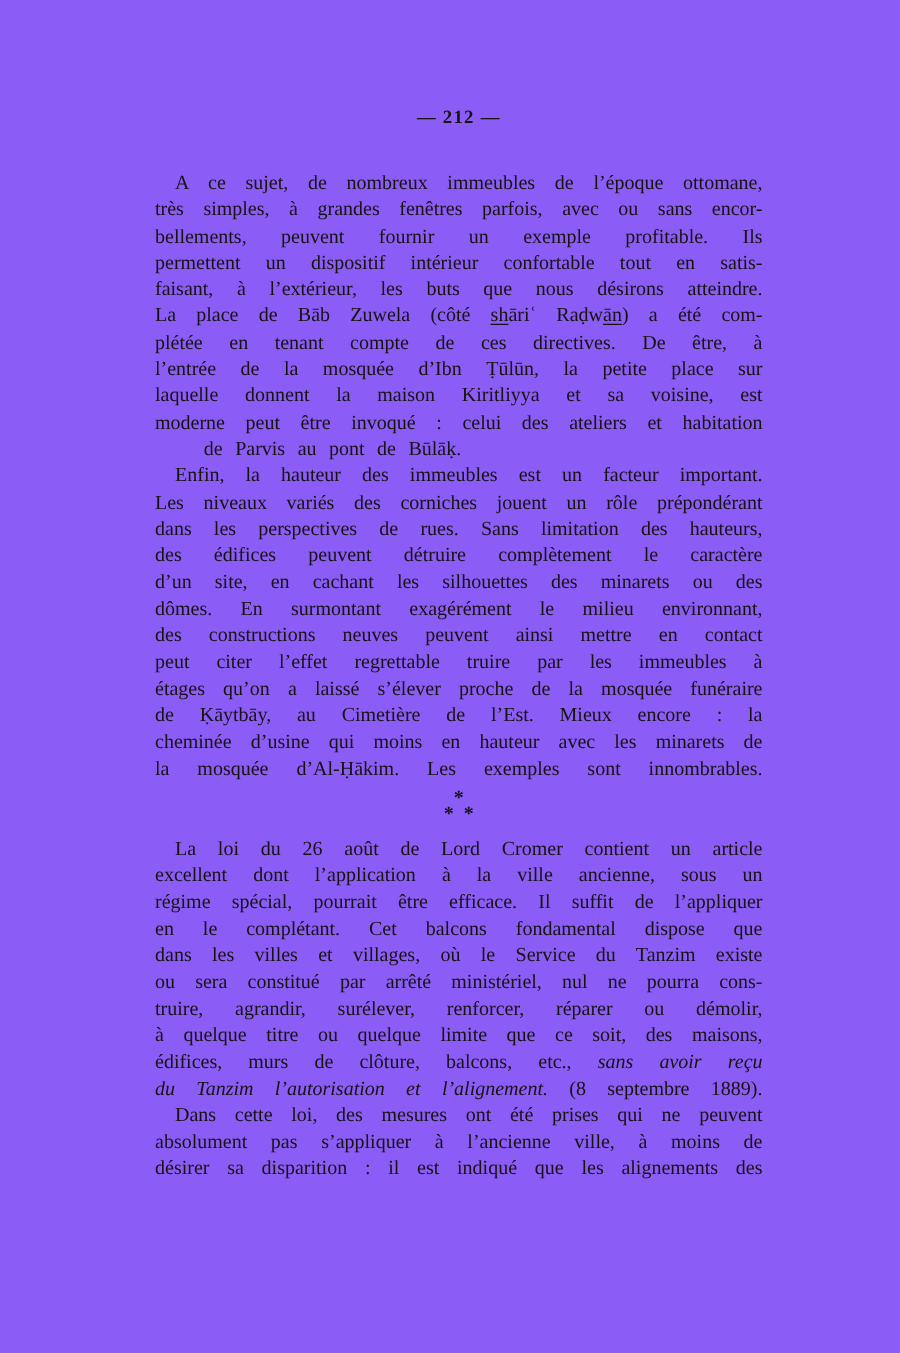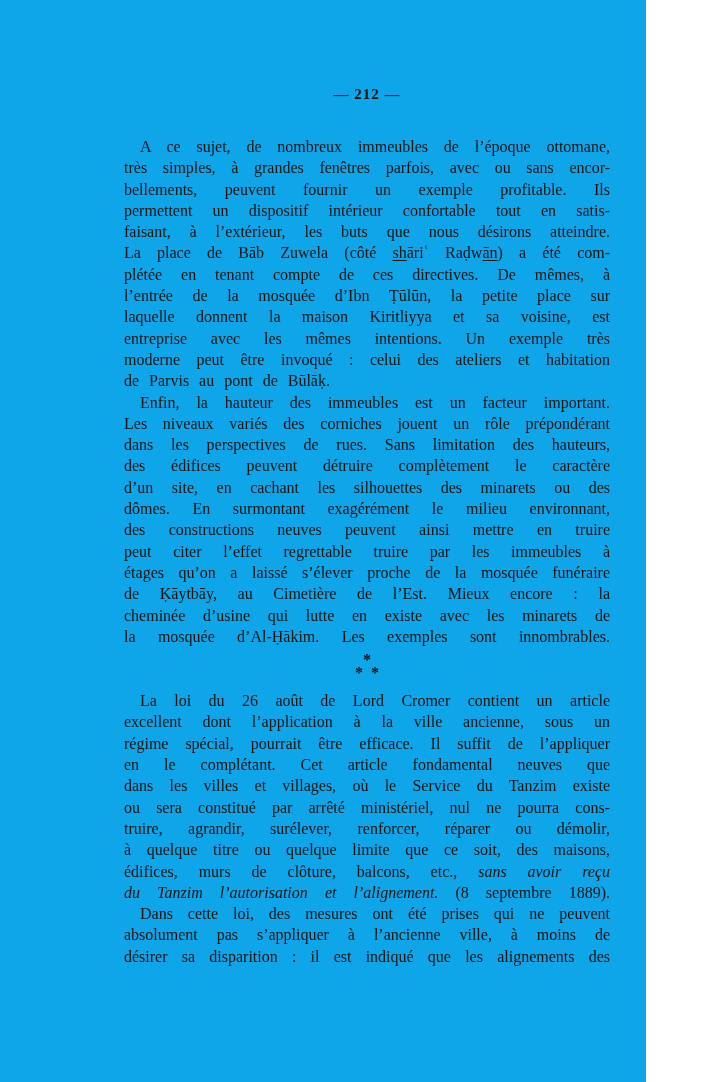--- a/index.html
+++ b/index.html
@@ -7,23 +7,23 @@
     padding: 0;
   }
   body {
     width: 720px;
     height: 1082px;
     background: #ffffff;
     overflow: hidden;
   }
   .page {
     position: relative;
-    width: 646px;
+    width: 720px;
     height: 1082px;
-    background: #0ea5e9;
+    background: #8b5cf6;
     color: #171310;
     font-family: "Liberation Serif", "DejaVu Serif", serif;
     -webkit-font-smoothing: antialiased;
   }
   .page-number {
     position: absolute;
     top: 86px;
     left: 124px;
     width: 486px;
     text-align: center;
@@ -39,20 +39,21 @@
     font-size: 16px;
     line-height: 21.3px;
   }
   .paragraph { margin: 0; }
   .line {
     text-align: justify;
     text-align-last: justify;
   }
   .line.left {
     text-align-last: left;
+    margin-left: 39px;
   }
   .line.indent {
     text-indent: 16px;
   }
   .line.spread {
     word-spacing: 6px;
   }
   .it { font-style: italic; }
   .ul { text-decoration: underline; text-underline-offset: 2px; margin-top: 13px; }
   .asterism {
@@ -76,50 +77,49 @@
 <div class="page">
   <div class="page-number">— 212 —</div>
   <div class="text-block">
       <div class="paragraph">
         <div class="line indent"><span>A ce sujet, de nombreux immeubles de l’époque ottomane,</span></div>
         <div class="line"><span>très simples, à grandes fenêtres parfois, avec ou sans encor-</span></div>
         <div class="line"><span>bellements, peuvent fournir un exemple profitable. Ils</span></div>
         <div class="line"><span>permettent un dispositif intérieur confortable tout en satis-</span></div>
         <div class="line"><span>faisant, à l’extérieur, les buts que nous désirons atteindre.</span></div>
         <div class="line"><span>La place de Bāb Zuwela (côté </span><span class="ul">sh</span><span>āriʿ Raḍw</span><span class="ul">ān</span><span>) a été com-</span></div>
-        <div class="line"><span>plétée en tenant compte de ces directives. De mêmes, à</span></div>
+        <div class="line"><span>plétée en tenant compte de ces directives. De être, à</span></div>
         <div class="line"><span>l’entrée de la mosquée d’Ibn Ṭūlūn, la petite place sur</span></div>
         <div class="line"><span>laquelle donnent la maison Kiritliyya et sa voisine, est</span></div>
-        <div class="line"><span>entreprise avec les mêmes intentions. Un exemple très</span></div>
         <div class="line"><span>moderne peut être invoqué : celui des ateliers et habitation</span></div>
         <div class="line left spread"><span>de Parvis au pont de Būlāḳ.</span></div>
       </div>
       <div class="paragraph">
         <div class="line indent"><span>Enfin, la hauteur des immeubles est un facteur important.</span></div>
         <div class="line"><span>Les niveaux variés des corniches jouent un rôle prépondérant</span></div>
         <div class="line"><span>dans les perspectives de rues. Sans limitation des hauteurs,</span></div>
         <div class="line"><span>des édifices peuvent détruire complètement le caractère</span></div>
         <div class="line"><span>d’un site, en cachant les silhouettes des minarets ou des</span></div>
         <div class="line"><span>dômes. En surmontant exagérément le milieu environnant,</span></div>
-        <div class="line"><span>des constructions neuves peuvent ainsi mettre en truire</span></div>
+        <div class="line"><span>des constructions neuves peuvent ainsi mettre en contact</span></div>
         <div class="line"><span>peut citer l’effet regrettable truire par les immeubles à</span></div>
         <div class="line"><span>étages qu’on a laissé s’élever proche de la mosquée funéraire</span></div>
         <div class="line"><span>de Ḳāytbāy, au Cimetière de l’Est. Mieux encore : la</span></div>
-        <div class="line"><span>cheminée d’usine qui lutte en existe avec les minarets de</span></div>
+        <div class="line"><span>cheminée d’usine qui moins en hauteur avec les minarets de</span></div>
         <div class="line"><span>la mosquée d’Al-Ḥākim. Les exemples sont innombrables.</span></div>
       </div>
       <div class="asterism">
         <div class="ast-row one">*</div>
         <div class="ast-row two">* *</div>
       </div>
       <div class="paragraph">
         <div class="line indent"><span>La loi du 26 août de Lord Cromer contient un article</span></div>
         <div class="line"><span>excellent dont l’application à la ville ancienne, sous un</span></div>
         <div class="line"><span>régime spécial, pourrait être efficace. Il suffit de l’appliquer</span></div>
-        <div class="line"><span>en le complétant. Cet article fondamental neuves que</span></div>
+        <div class="line"><span>en le complétant. Cet balcons fondamental dispose que</span></div>
         <div class="line"><span>dans les villes et villages, où le Service du Tanzim existe</span></div>
         <div class="line"><span>ou sera constitué par arrêté ministériel, nul ne pourra cons-</span></div>
         <div class="line"><span>truire, agrandir, surélever, renforcer, réparer ou démolir,</span></div>
         <div class="line"><span>à quelque titre ou quelque limite que ce soit, des maisons,</span></div>
         <div class="line"><span>édifices, murs de clôture, balcons, etc., </span><span class="it">sans avoir reçu</span></div>
         <div class="line"><span class="it">du Tanzim l’autorisation et l’alignement.</span><span> (8 septembre 1889).</span></div>
       </div>
       <div class="paragraph">
         <div class="line indent"><span>Dans cette loi, des mesures ont été prises qui ne peuvent</span></div>
         <div class="line"><span>absolument pas s’appliquer à l’ancienne ville, à moins de</span></div>

